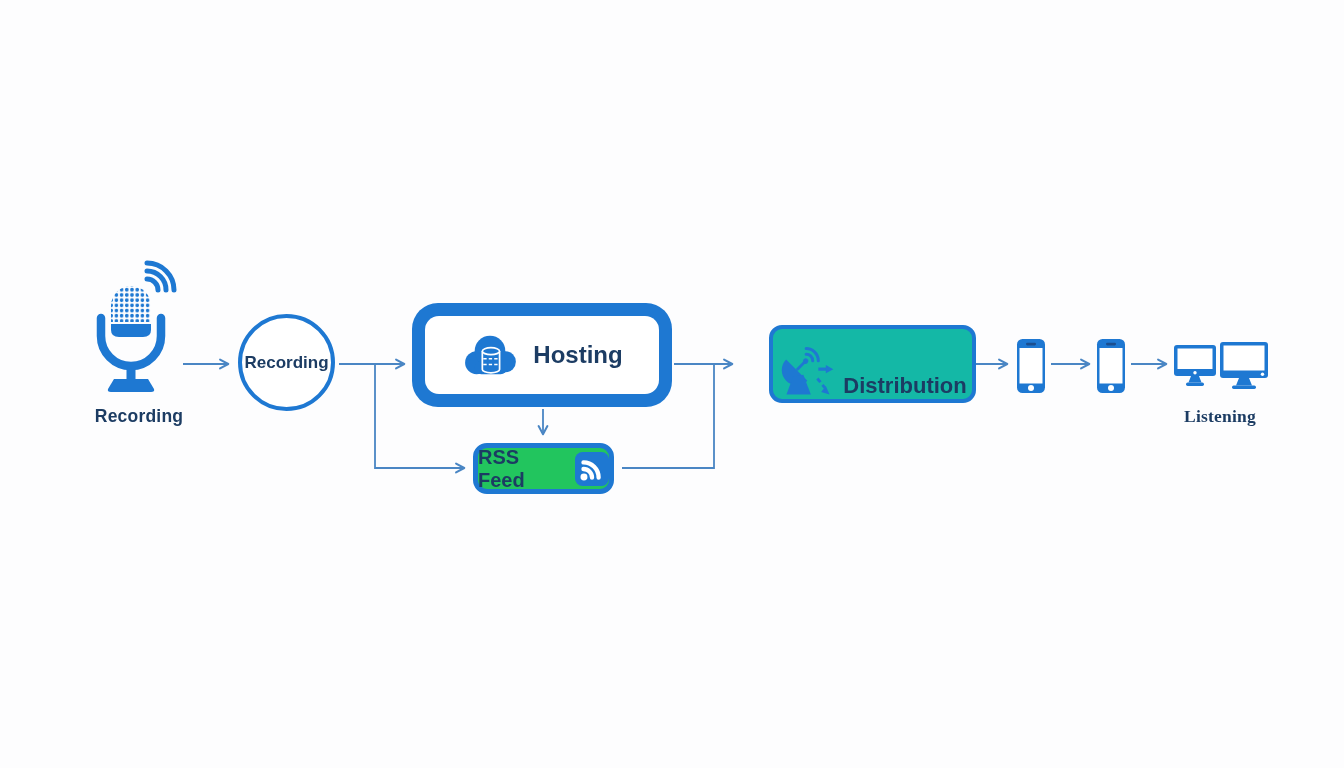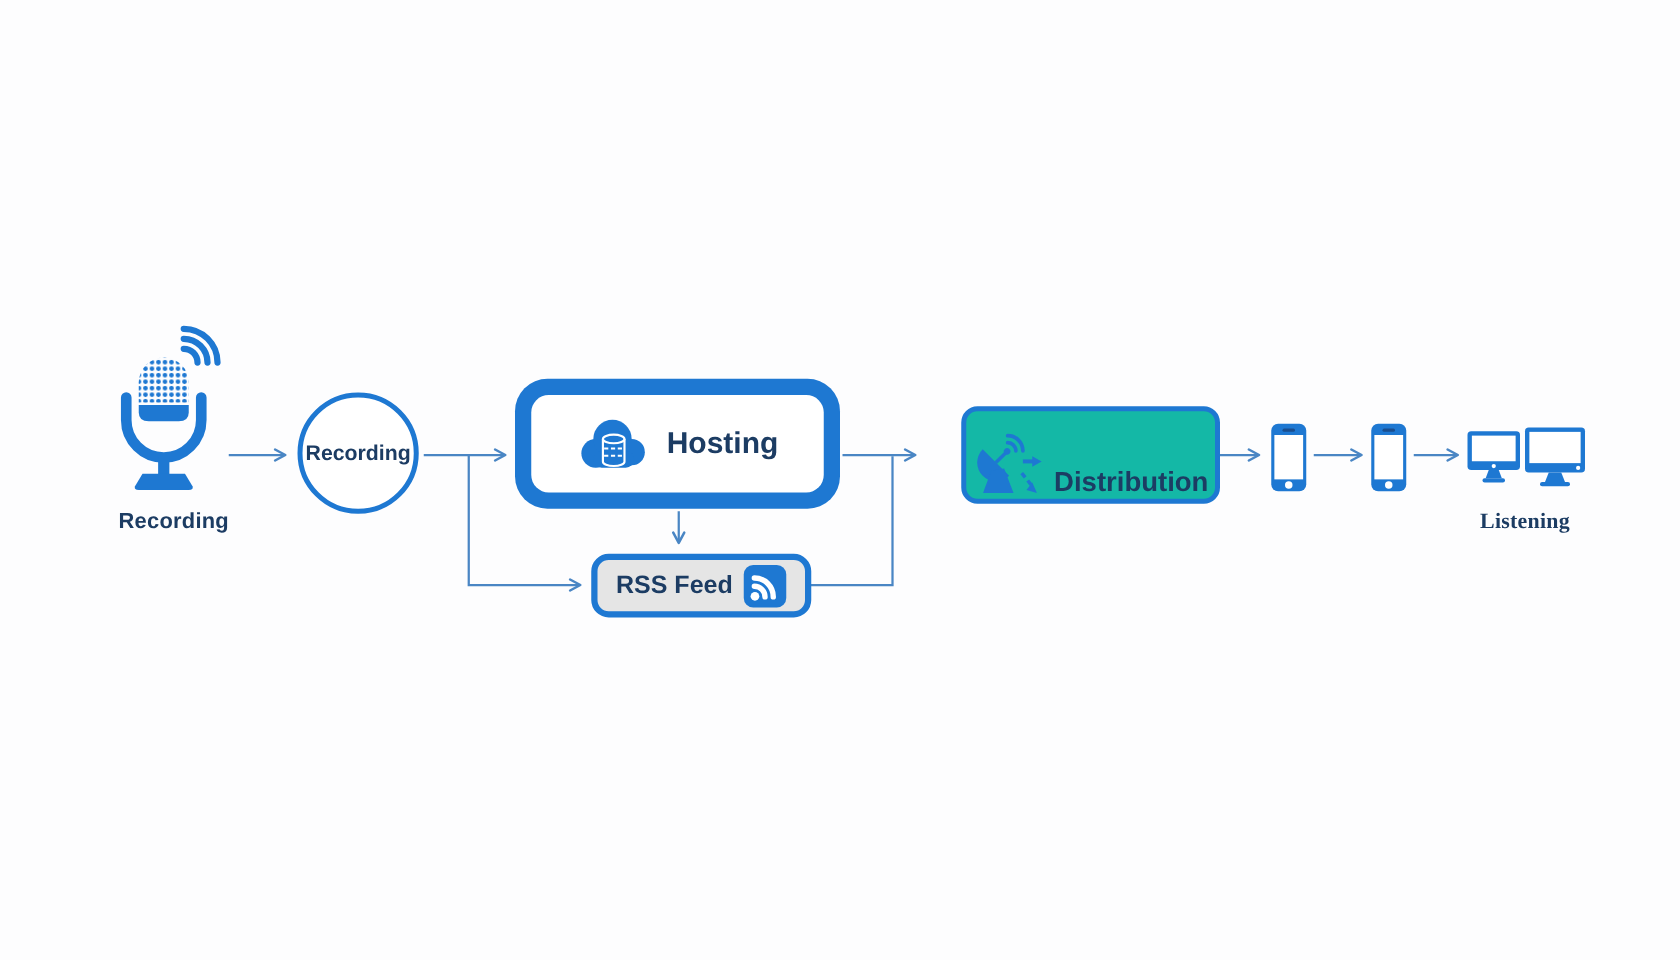--- a/index.html
+++ b/index.html
@@ -50,22 +50,22 @@
     padding:13px;
   }
   .hosting-inner{
     width:100%;height:100%;background:#fff;border-radius:14px;
     display:flex;align-items:center;justify-content:center;gap:14px;
   }
   .hosting-inner .node-label{font-weight:bold;font-size:24px;}
 
   
   .rss-box{
-    left:473px;top:443px;width:176px;height:51px;
-    background:#e5e5e5;border:5px solid var(--accent,#1e78d2);border-radius:14px;
+    left:473px;top:443px;width:141px;height:51px;
+    background:#22c55e;border:5px solid var(--accent,#1e78d2);border-radius:14px;
     display:flex;align-items:center;justify-content:center;gap:9px;
   }
   .rss-box .node-label{font-weight:bold;font-size:20px;}
 
   
   .dist-box{
     left:741px;top:325px;width:207px;height:78px;
     background:#14b8a6;border:4px solid var(--accent,#1e78d2);border-radius:13px;
     display:flex;align-items:flex-end;justify-content:center;gap:5px;margin-left:28px;
   }

